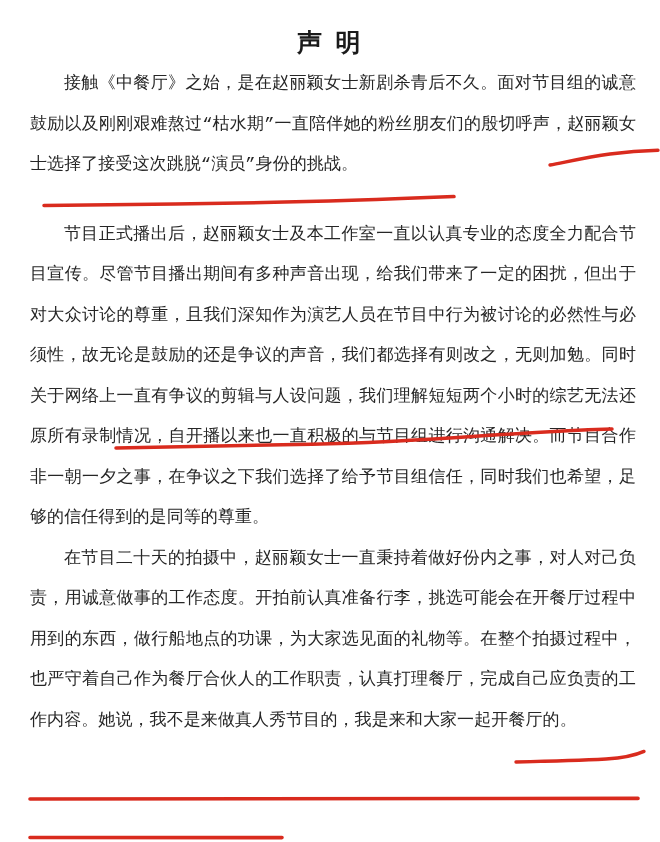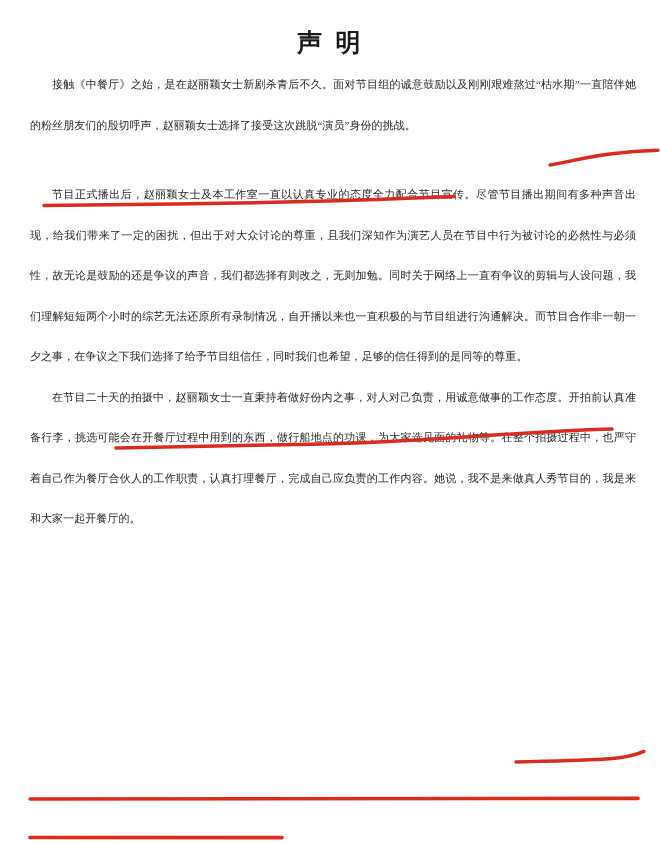--- a/index.html
+++ b/index.html
@@ -31,29 +31,29 @@
     font-family: "DejaVu Sans", "Liberation Sans", sans-serif;
   }
   #body-text {
     position: absolute;
     top: 64px;
     left: 30px;
     width: 606px;
   }
   .para {
     margin: 0 0 29px 0;
-    font-size: 11px;
+    font-size: 17px;
     line-height: 40.5px;
     color: #262626;
     text-align: justify;
     text-align-last: left;
     text-indent: 2em;
     letter-spacing: 0.005em;
     word-break: break-all;
-    font-family: Liberation Serif, serif;
+    font-family: Liberation Mono, monospace;
   }
   .para.p3 { margin-bottom: 0; }
 
   
   .ink {
     position: absolute;
     pointer-events: none;
   }
   .ink svg { display: block; overflow: visible; }
 </style>

